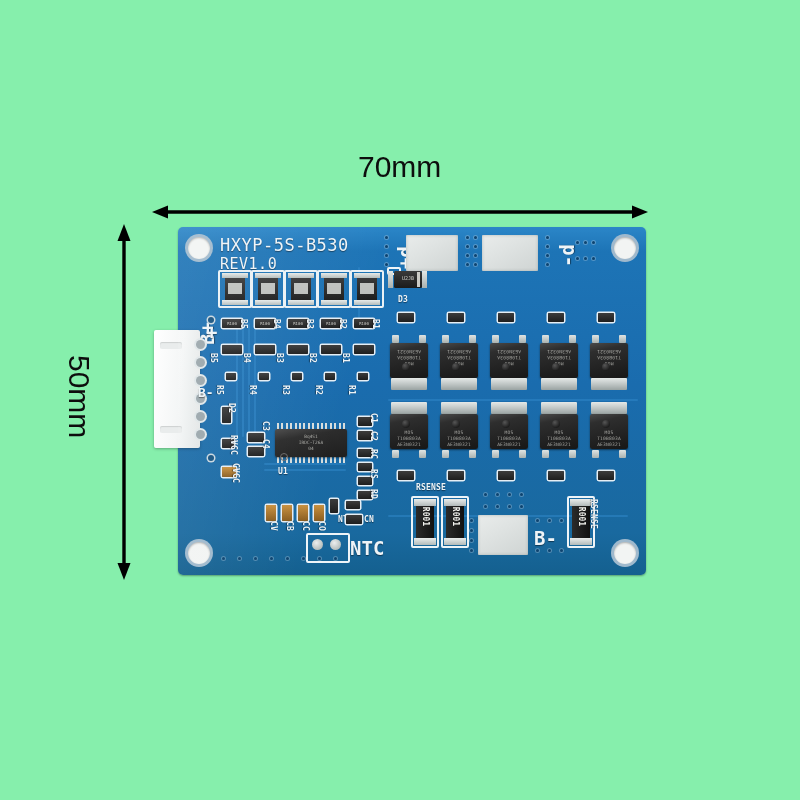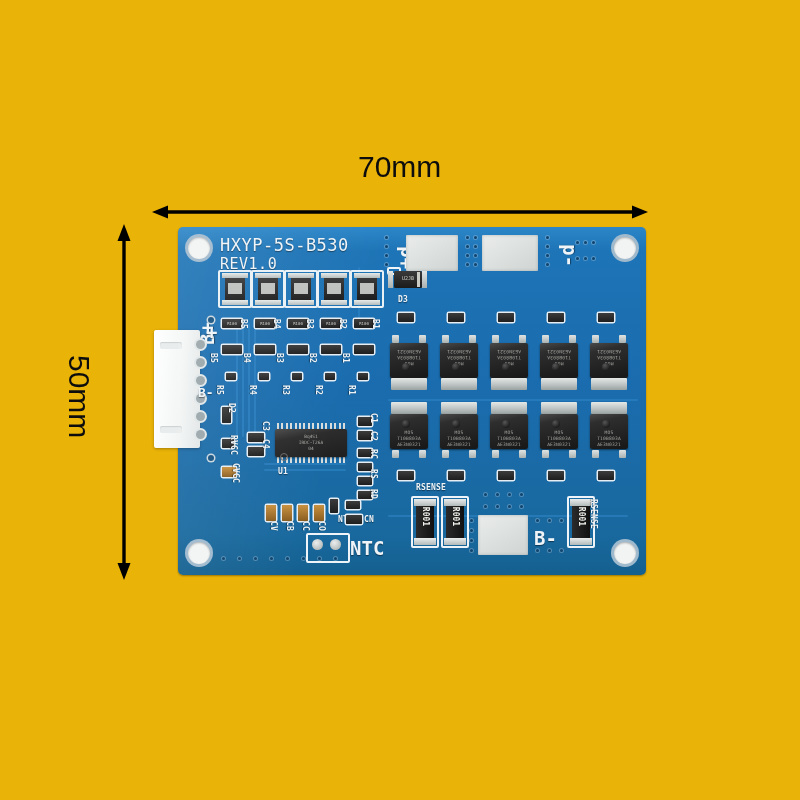--- a/index.html
+++ b/index.html
@@ -7,21 +7,21 @@
     padding: 0;
     background: #ffffff;
   }
   body {
     font-family: "Liberation Sans", sans-serif;
   }
   #stage {
     position: relative;
     width: 800px;
     height: 800px;
-    background: #eab308;
+    background: #86efac;
     overflow: hidden;
   }
 
   
   .dim-label {
     position: absolute;
     color: #0d0d0d;
     font-family: "Liberation Sans", sans-serif;
     font-weight: 400;
     white-space: nowrap;

